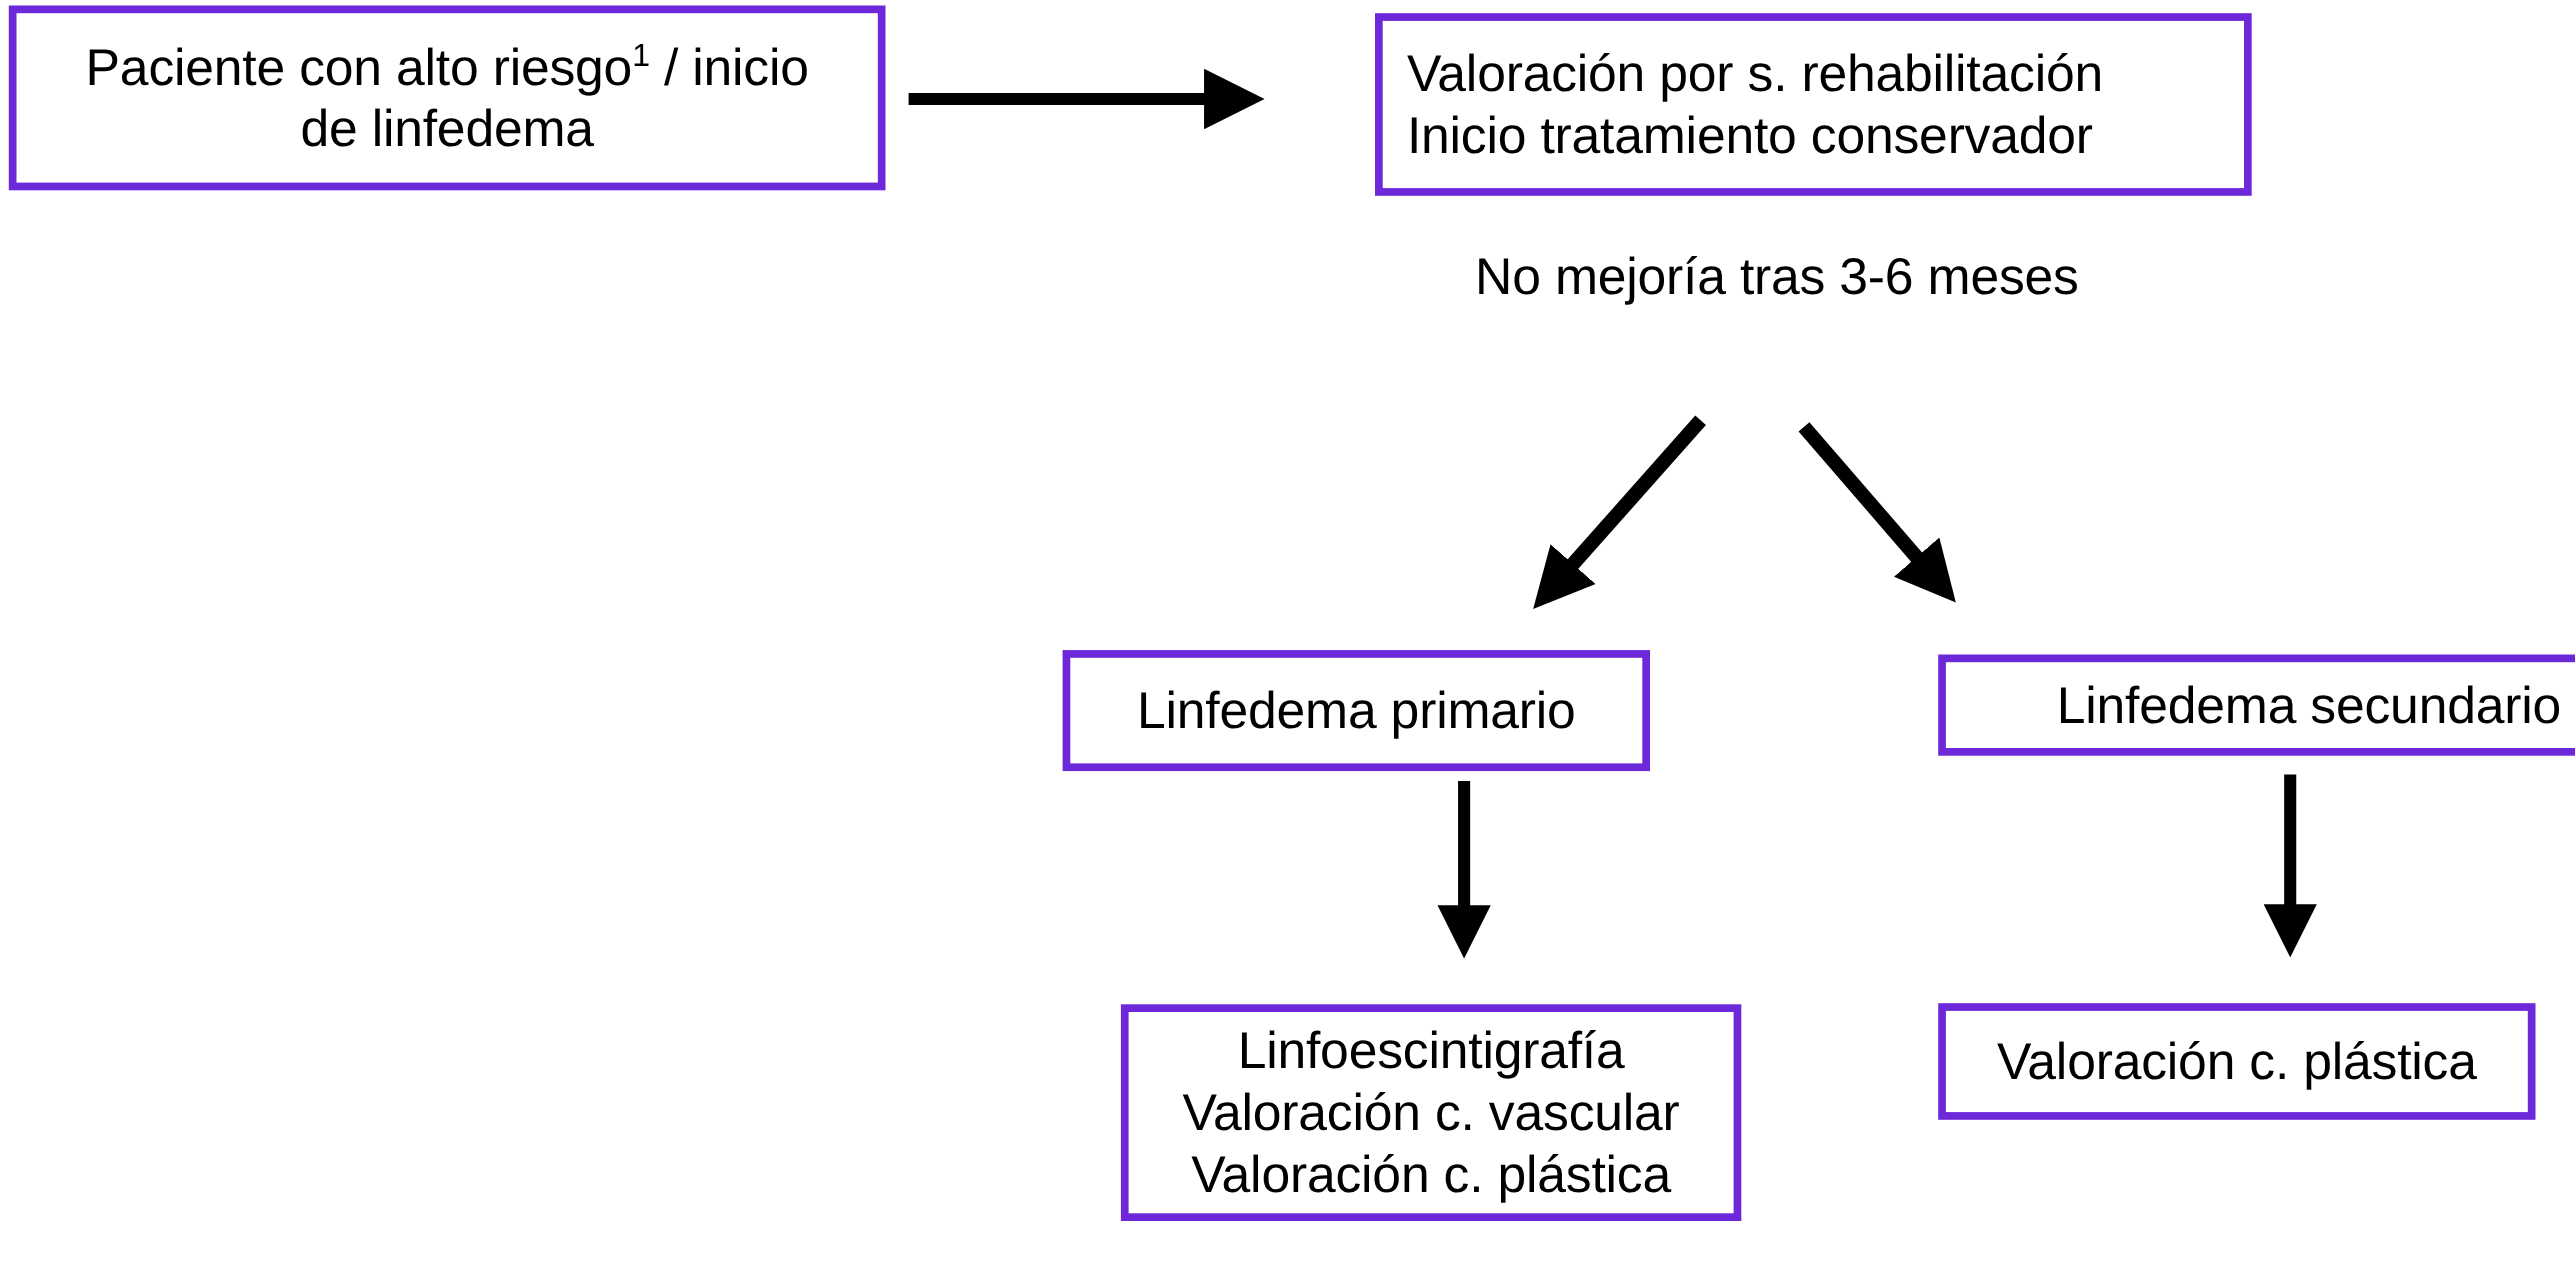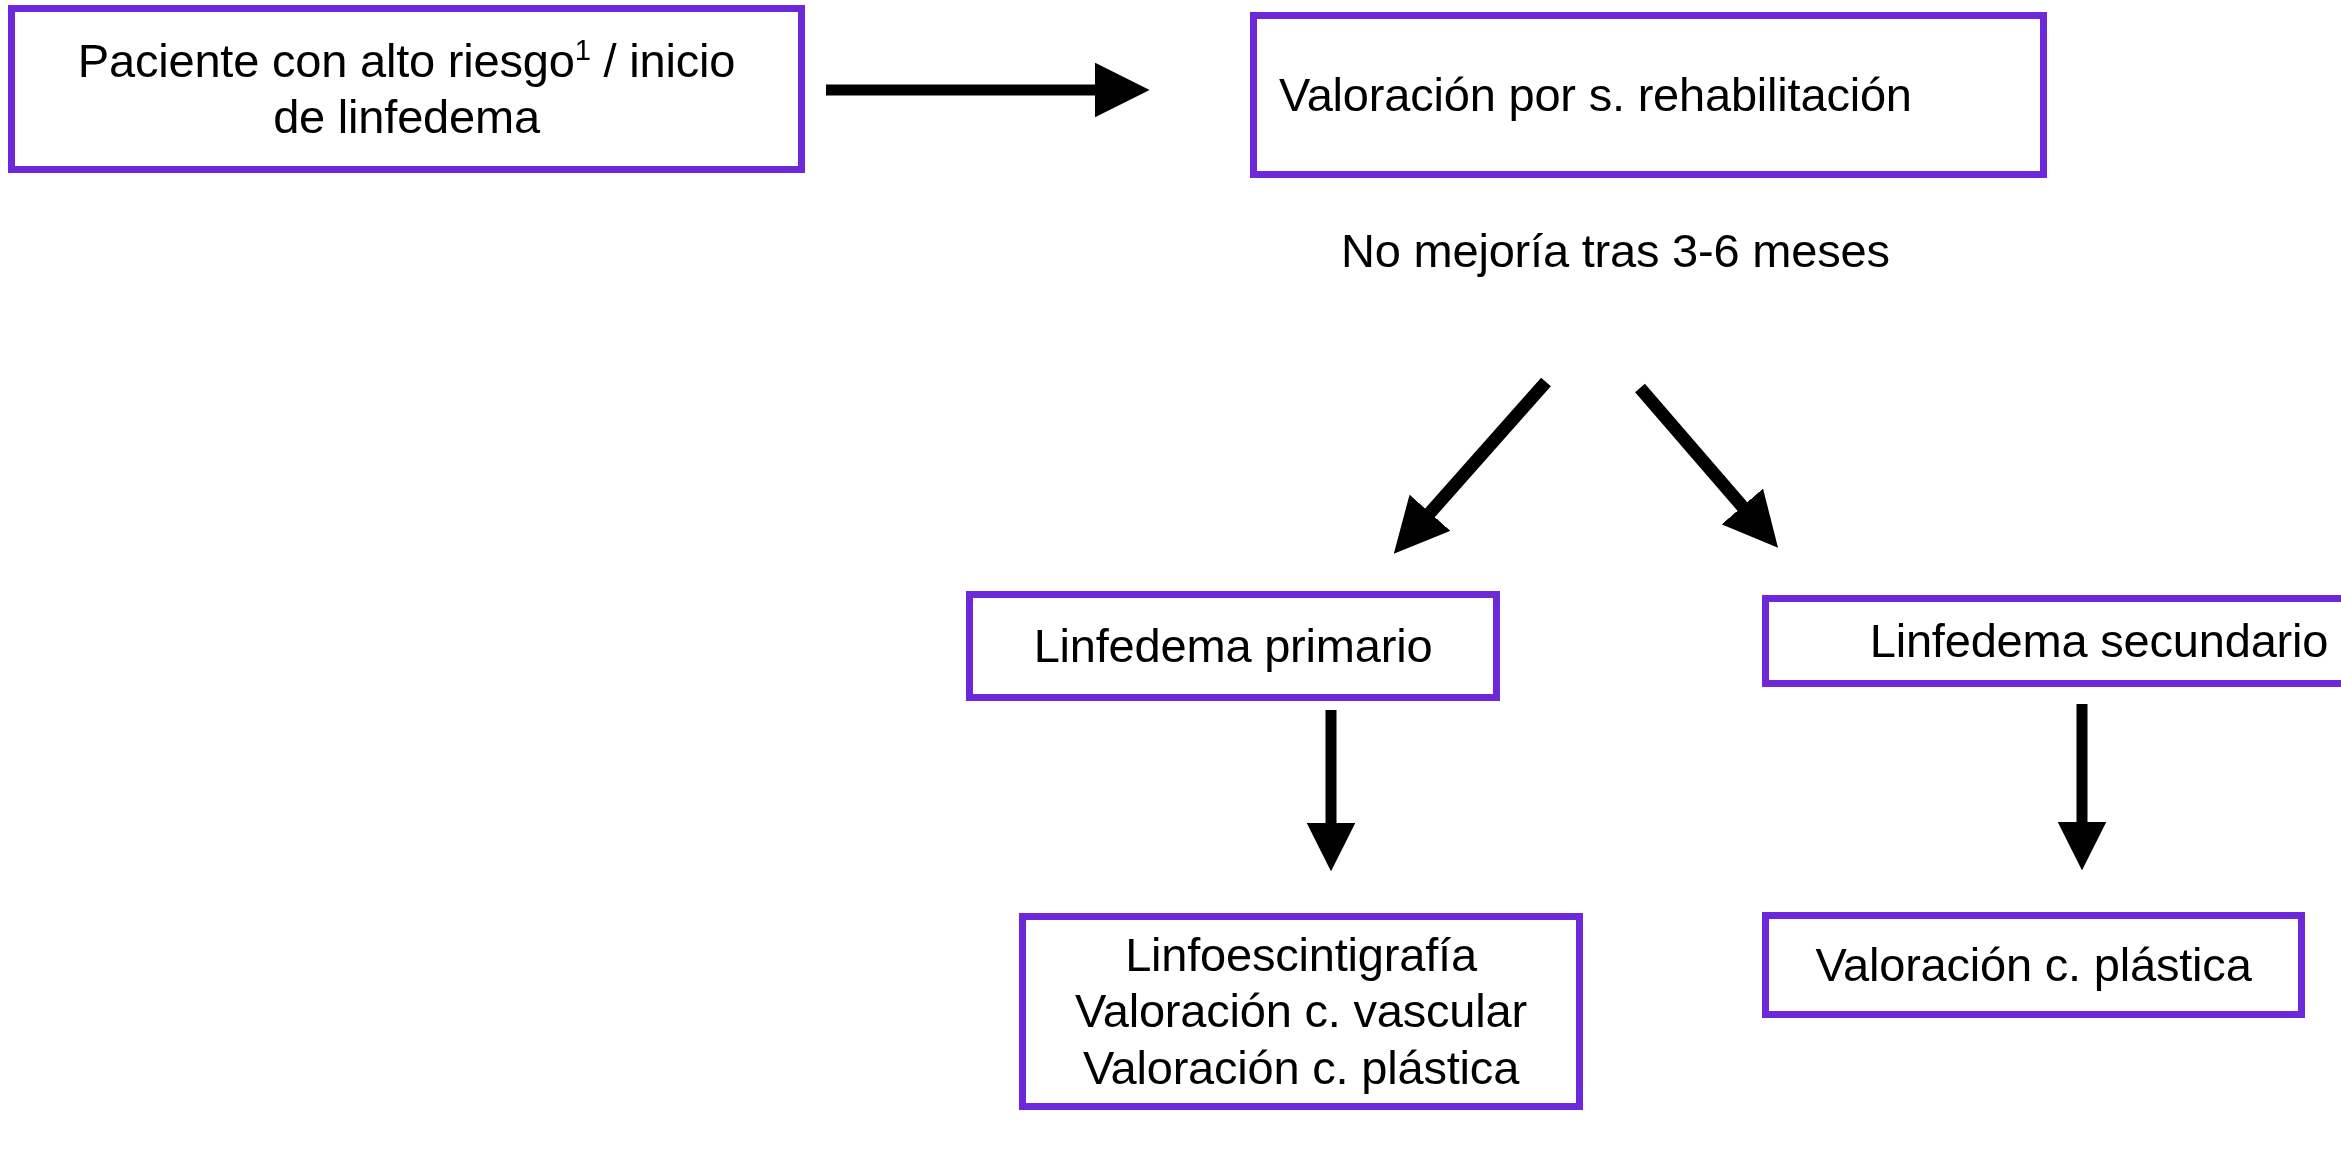--- a/index.html
+++ b/index.html
@@ -110,20 +110,21 @@
     </g>
   </svg>
 
   <div class="node" id="node-high-risk">
     <span class="line"><span>Paciente con alto riesgo</span><sup>1</sup><span> / inicio</span></span>
     <span class="line">de linfedema</span>
   </div>
 
   <div class="node left-align" id="node-rehab">
     <span class="line">Valoración por s. rehabilitación</span>
+    <span class="line">Inicio tratamiento conservador</span>
   </div>
 
   <div class="free-label" id="label-no-improvement">No mejoría tras 3-6 meses</div>
 
   <div class="node" id="node-primary">
     <span class="line">Linfedema primario</span>
   </div>
 
   <div class="node" id="node-secondary">
     <span class="line">Linfedema secundario</span>

